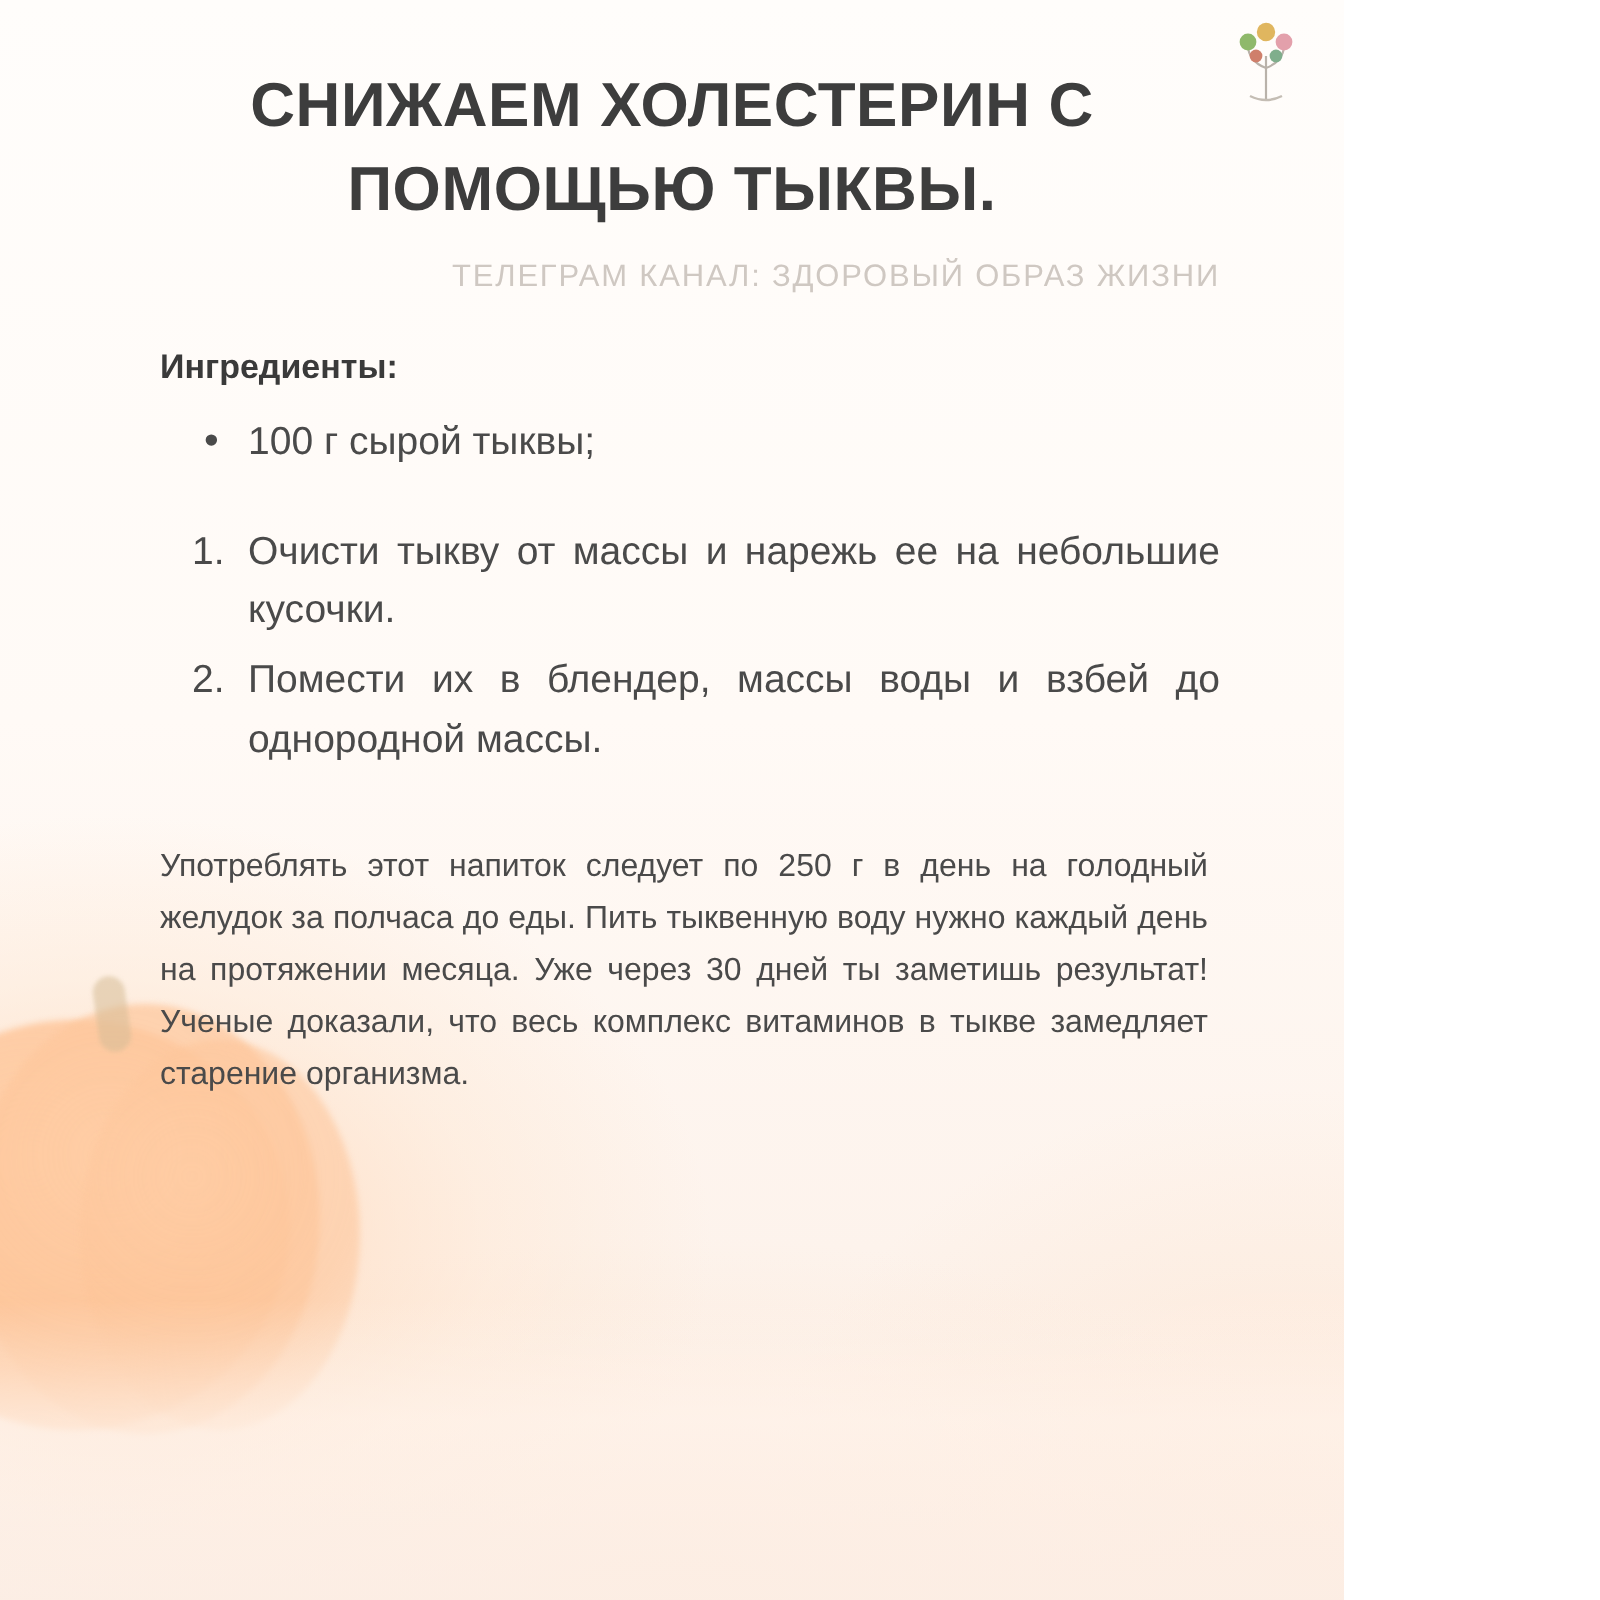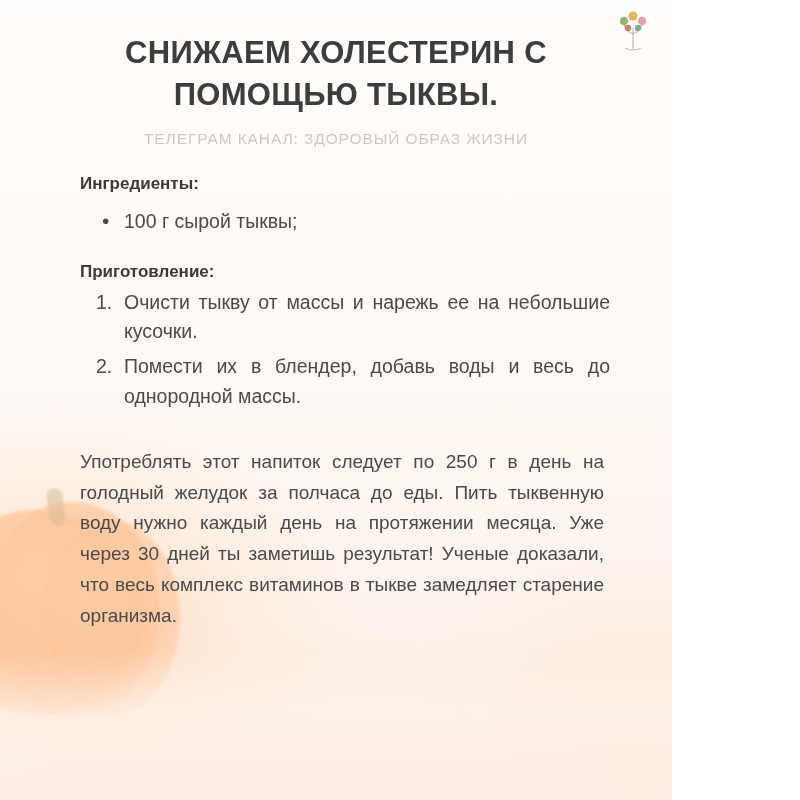--- a/index.html
+++ b/index.html
@@ -81,21 +81,21 @@
     text-align: center;
     font-weight: bold;
     font-size: 31px;
     line-height: 1.35;
     letter-spacing: 0.3px;
     color: #3d3d3d;
     margin: 6px 0 0 0;
     text-transform: uppercase;
   }
   .subtitle {
-    text-align: center;
+    text-align: right;
     font-size: 15.5px;
     letter-spacing: 0.9px;
     color: #cfc8c2;
     margin: 14px 0 0 0;
     text-transform: uppercase;
   }
 
   .section {
     margin-top: 26px;
   }
@@ -148,21 +148,21 @@
     position: absolute;
     left: -28px;
     top: 0;
     font-size: 19.5px;
     color: #4a4a4a;
   }
 
   .body-text {
     margin: 36px 0 0 18px;
     padding-right: 6px;
-    font-size: 19px;
+    font-size: 16px;
     line-height: 1.62;
     color: #4a4a4a;
     text-align: justify;
     text-justify: inter-word;
   }
   .body-text p { margin: 0; }
 </style>
 </head>
 <body>
 
@@ -199,24 +199,23 @@
     <div class="subtitle">ТЕЛЕГРАМ КАНАЛ: ЗДОРОВЫЙ ОБРАЗ ЖИЗНИ</div>
 
     <div class="section">
       <div class="section-heading">Ингредиенты:</div>
       <ul class="ingredients">
         <li>100 г сырой тыквы;</li>
       </ul>
     </div>
 
     <div class="section">
-      <div class="section-heading">Приготовление:</div>
       <ol class="steps">
         <li>Очисти тыкву от массы и нарежь ее на небольшие кусочки.</li>
-        <li>Помести их в блендер, добавь воды и весь до однородной массы.</li>
+        <li>Помести их в блендер, массы воды и взбей до однородной массы.</li>
       </ol>
     </div>
 
     <div class="body-text">
       <p>Употреблять этот напиток следует по 250 г в день на голодный желудок за полчаса до еды. Пить тыквенную воду нужно каждый день на протяжении месяца. Уже через 30 дней ты заметишь результат! Ученые доказали, что весь комплекс витаминов в тыкве замедляет старение организма.</p>
     </div>
 
   </div>
 </div>
 

